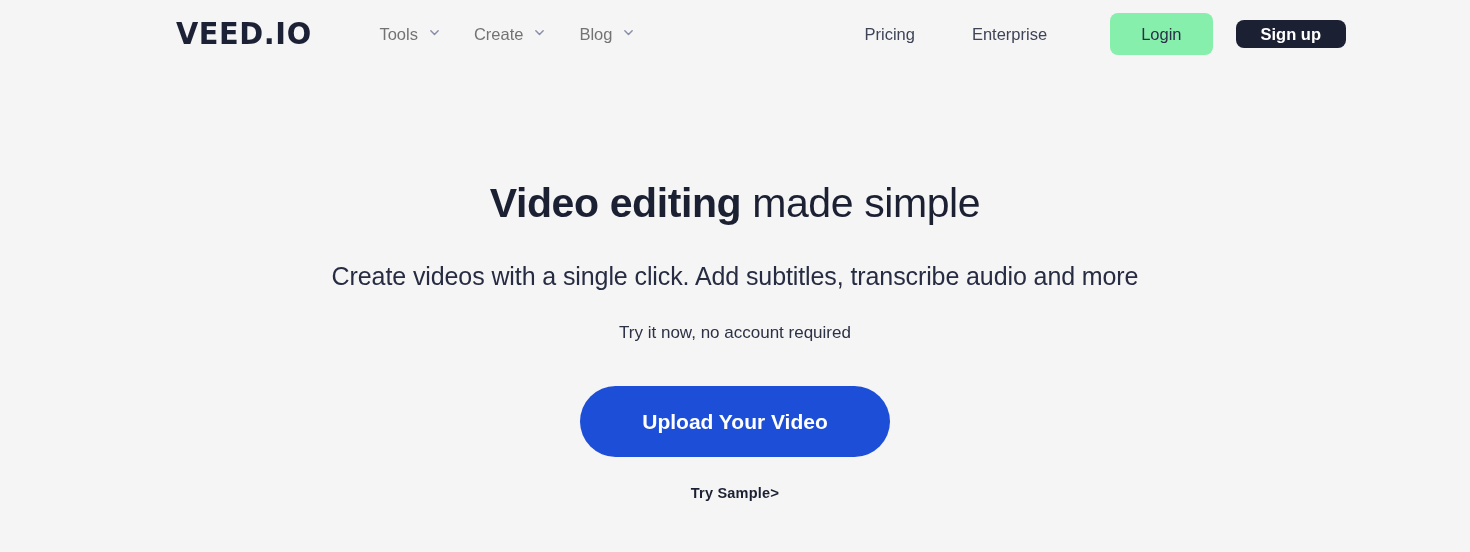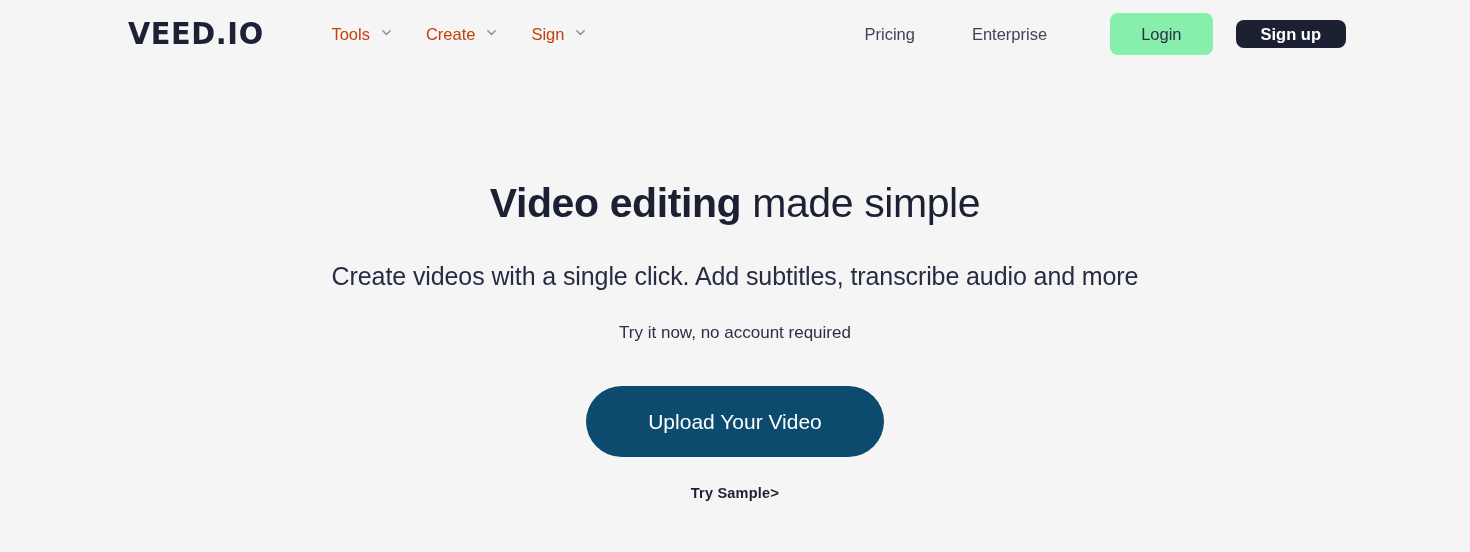--- a/index.html
+++ b/index.html
@@ -16,20 +16,21 @@
     color: #1c2033;
     -webkit-font-smoothing: antialiased;
   }
 
   
   .header {
     height: 68px;
     display: flex;
     align-items: center;
     padding: 0 124px 0 128px;
+    margin-left: 48px;
   }
 
   .logo {
     font-family: "DejaVu Sans", sans-serif;
     font-weight: 900;
     font-size: 30px;
     letter-spacing: 0.6px;
     color: #1d2135;
     line-height: 1;
     transform: scaleX(0.96);
@@ -43,21 +44,21 @@
     align-items: center;
     margin-left: 62px;
     gap: 34px;
   }
 
   .nav-item {
     display: flex;
     align-items: center;
     gap: 11px;
     font-size: 16.5px;
-    color: #c2410c;
+    color: #737373;
     cursor: pointer;
     line-height: 1;
   }
 
   .chev {
     display: inline-block;
     width: 11px;
     height: 11px;
     position: relative;
     top: -2px;
@@ -134,27 +135,27 @@
   .hero-note {
     margin-top: 32px;
     font-size: 17px;
     color: #2c3145;
     font-weight: 400;
   }
 
   .cta-wrap { margin-top: 43px; }
 
   .btn-upload {
-    background: #0c4a6e;
+    background: #1d4ed8;
     color: #ffffff;
     border: none;
     border-radius: 999px;
     font-family: "Liberation Sans", sans-serif;
     font-size: 21px;
-    font-weight: 400;
+    font-weight: 700;
     padding: 25px 62px;
     cursor: pointer;
     line-height: 1;
   }
 
   .try-sample {
     margin-top: 27px;
     display: inline-flex;
     align-items: center;
     gap: 0;
@@ -188,21 +189,21 @@
     <div class="nav-item">
       <span>Create</span>
       <span class="chev">
         <svg width="11" height="11" viewBox="0 0 12 12" fill="none">
           <path d="M2 4.2 L6 8.2 L10 4.2" stroke="#8a8fa8" stroke-width="1.6" stroke-linecap="round" stroke-linejoin="round"></path>
         </svg>
       </span>
     </div>
 
     <div class="nav-item">
-      <span>Sign</span>
+      <span>Blog</span>
       <span class="chev">
         <svg width="11" height="11" viewBox="0 0 12 12" fill="none">
           <path d="M2 4.2 L6 8.2 L10 4.2" stroke="#8a8fa8" stroke-width="1.6" stroke-linecap="round" stroke-linejoin="round"></path>
         </svg>
       </span>
     </div>
 
   </nav>
 
   <div class="spacer"></div>

